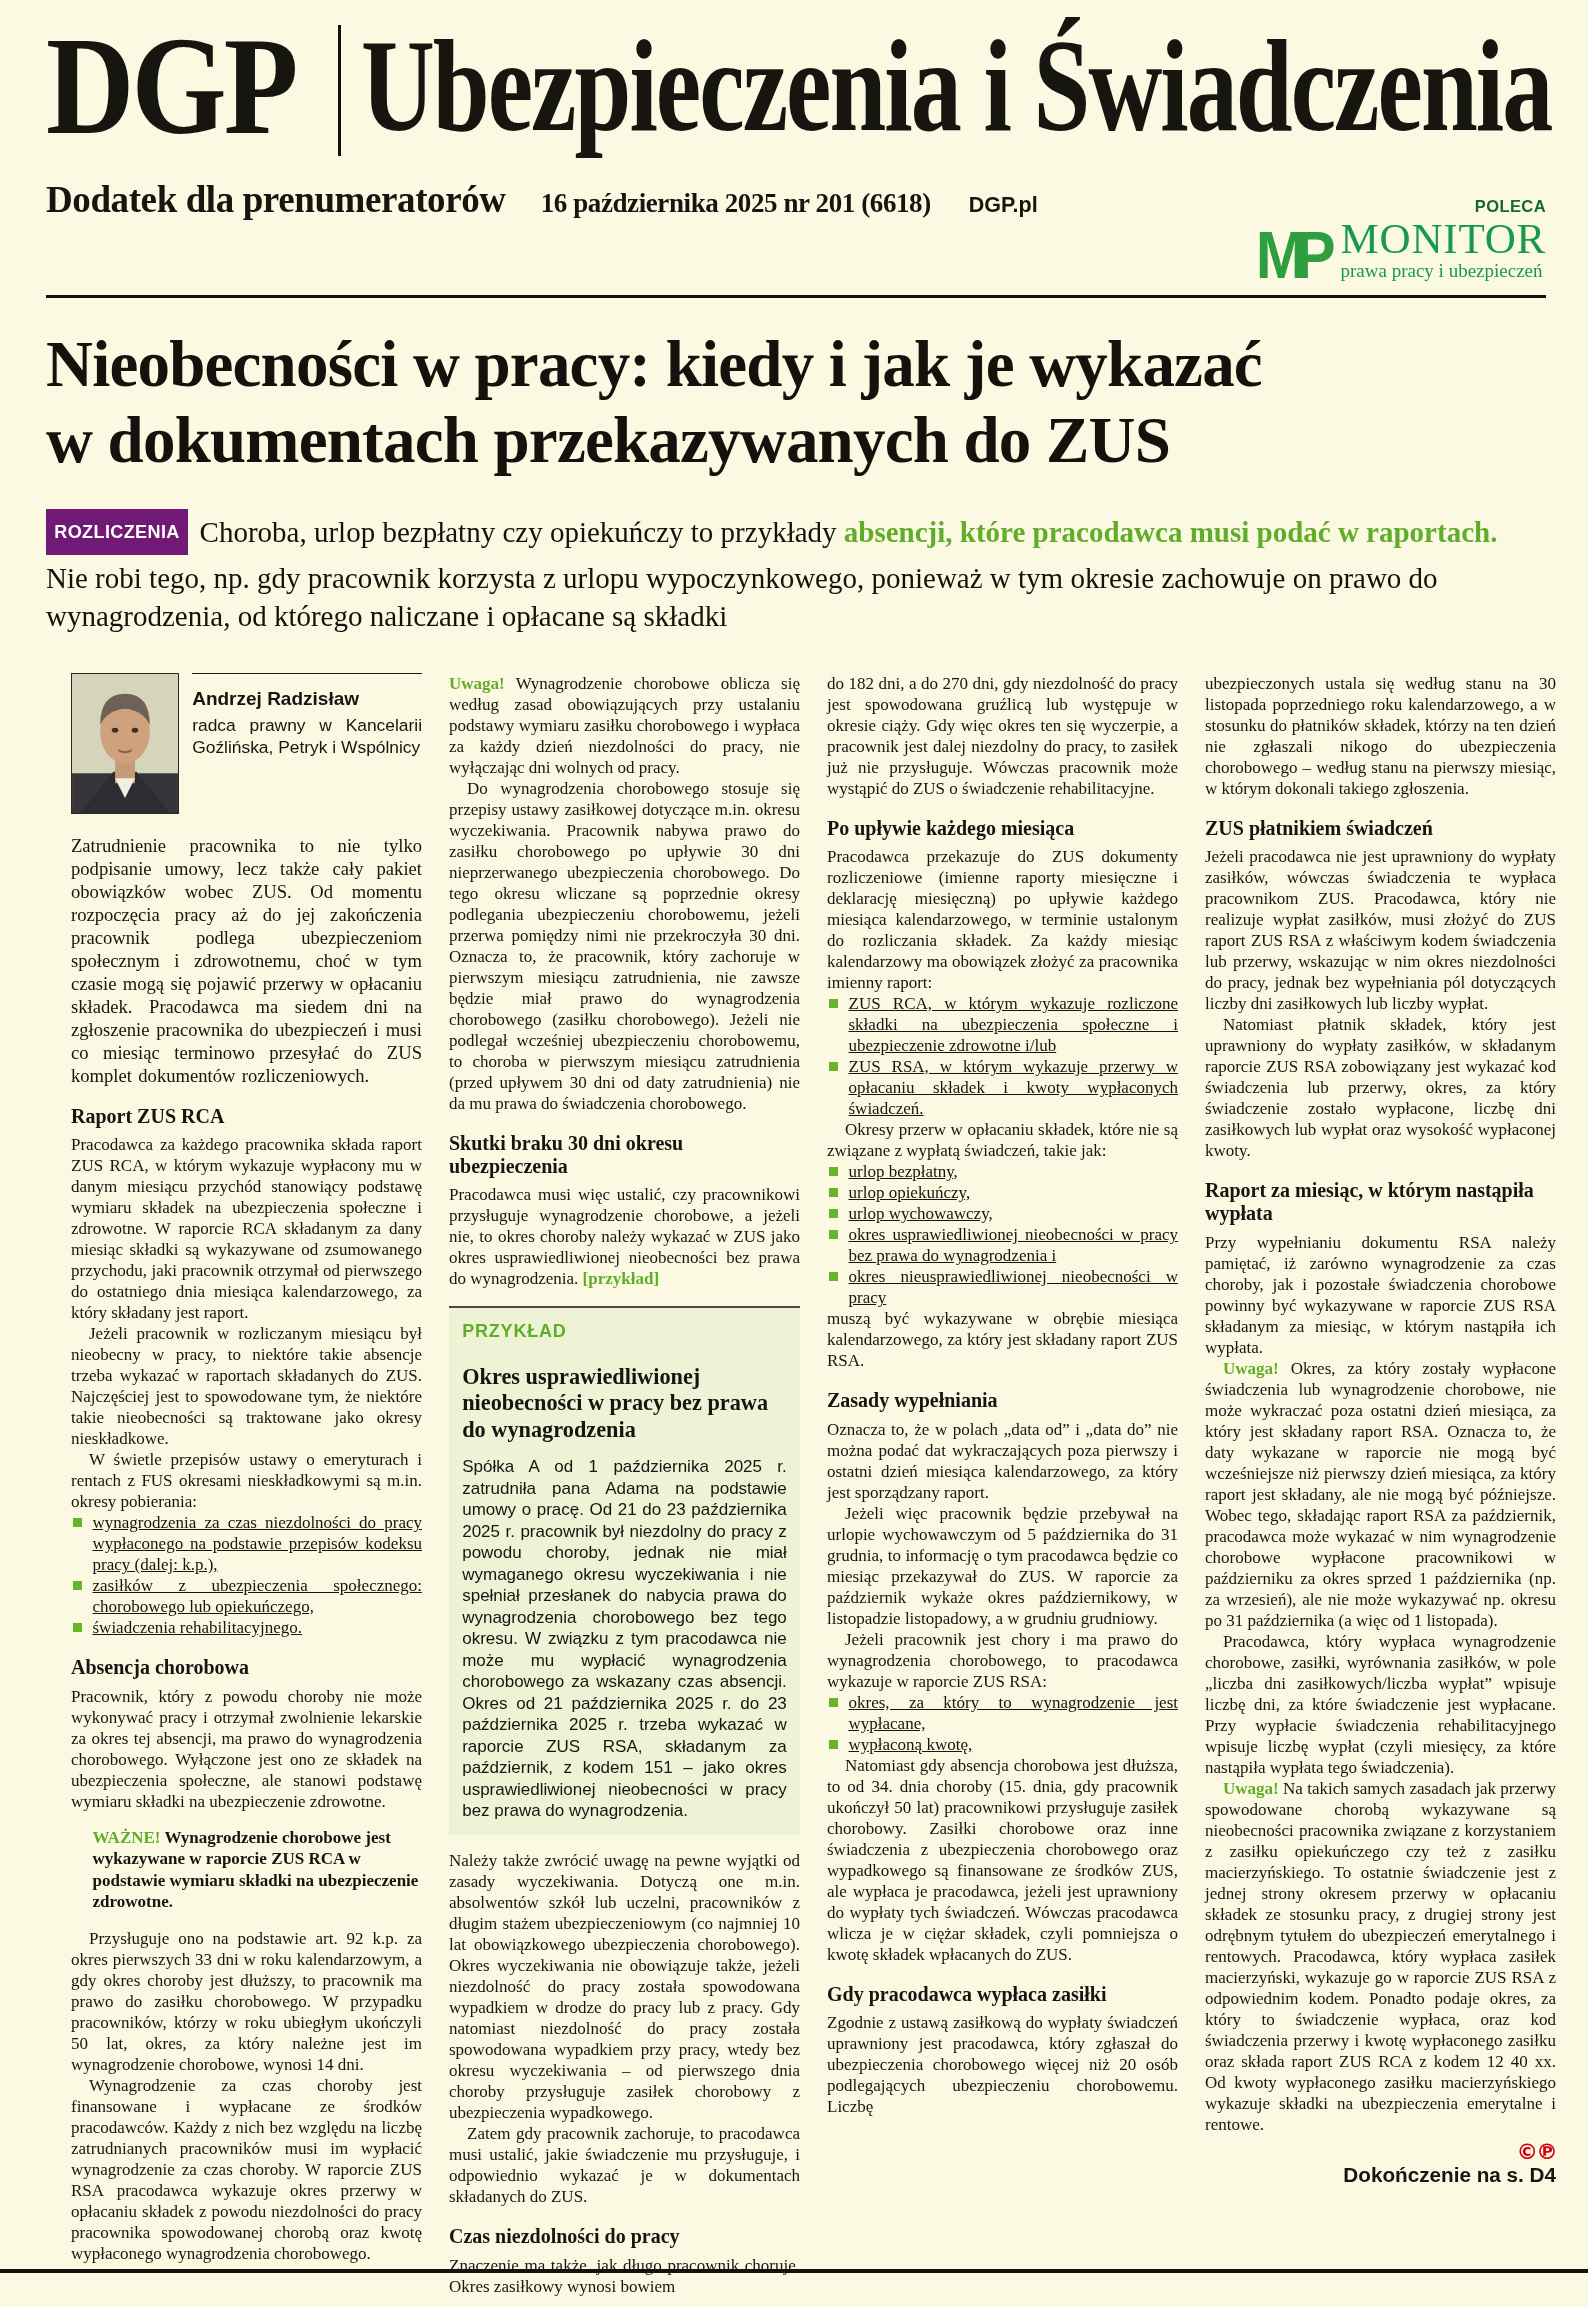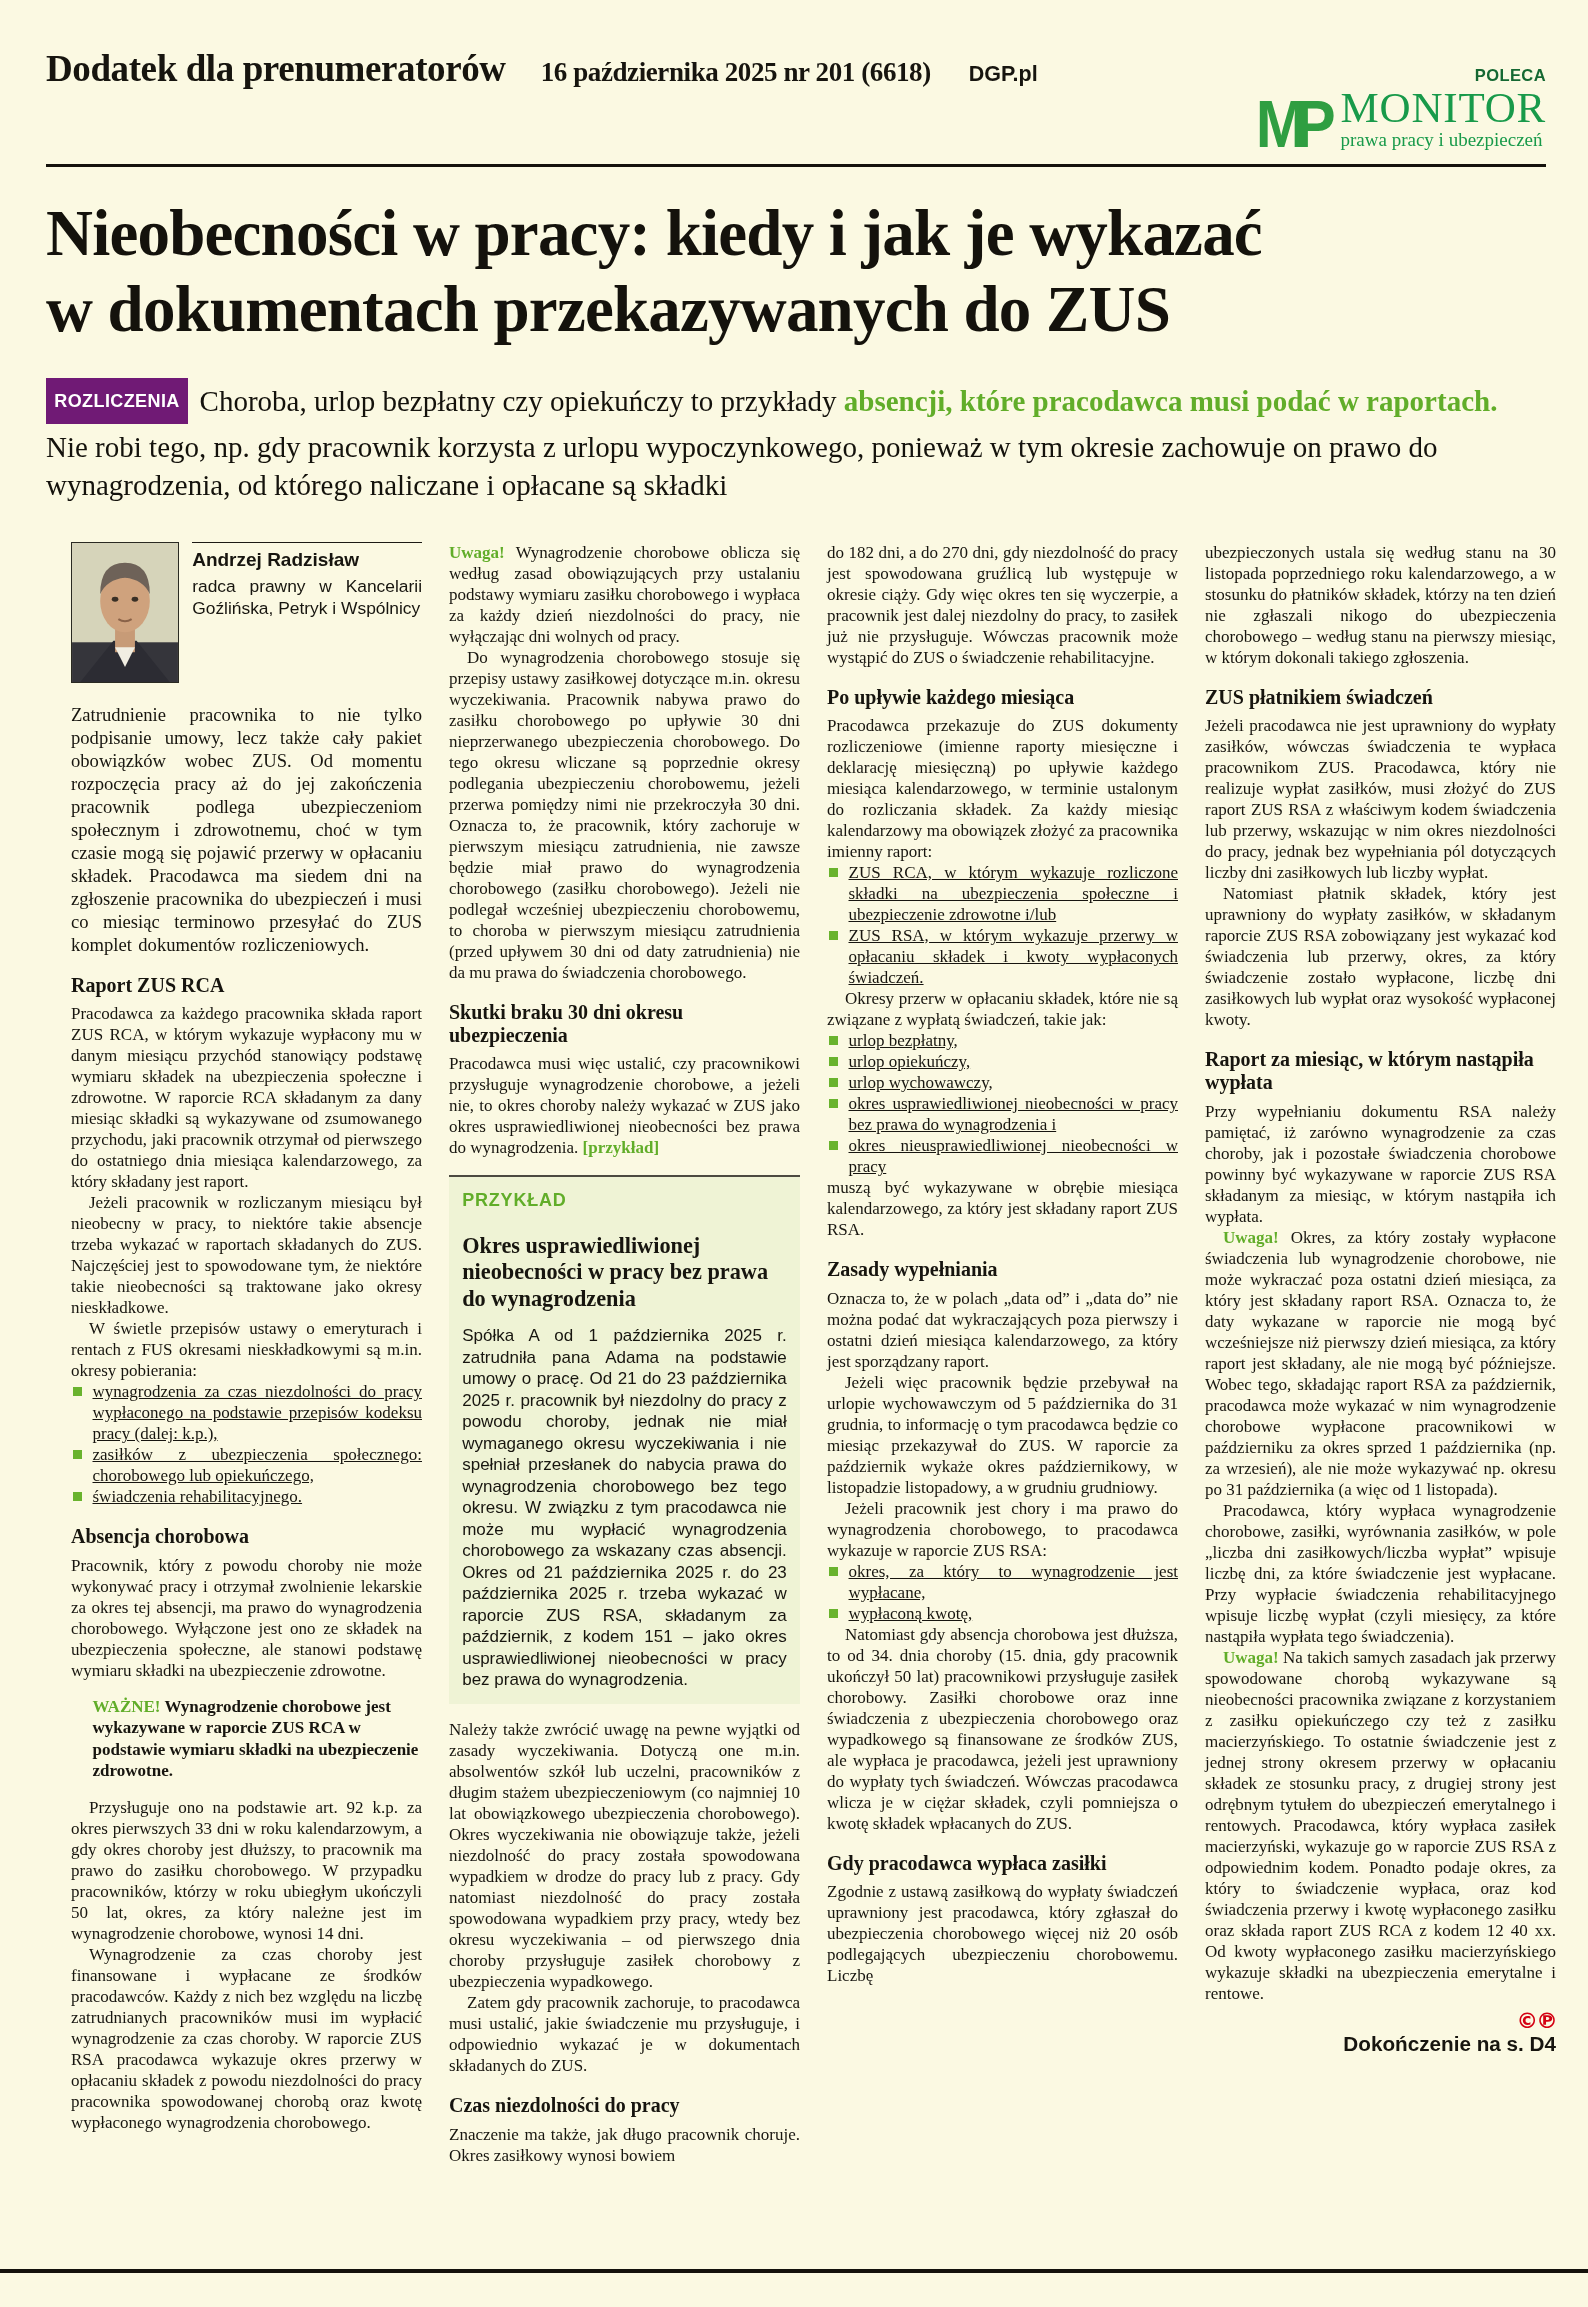--- a/index.html
+++ b/index.html
@@ -49,21 +49,21 @@
   .green-bold{color:#61ad29; font-weight:bold;}
   
   .cols{display:flex; gap:27px; padding:38px 33px 0 71px;}
   .col{flex:0 0 351px; width:351px; font-size:17px; line-height:21px; text-align:justify;}
   .col p{margin:0;}
   p.ind{text-indent:18px;}
   .subhead{font-weight:bold; font-size:20px; line-height:23px; margin:18px 0 6.6px; text-align:left;}
   
   .author-box{display:flex; margin-bottom:20px;}
   .author-photo{flex:0 0 106px; width:106px; height:139px; border:1.7px solid #2a2a22; background:#d9d9c2; overflow:hidden;}
-  .author-info{flex:1; margin-left:13.2px; border-top:1.7px solid #1c1a14; padding-top:5px;}
+  .author-info{flex:1; margin-left:13.2px; border-top:1.7px solid #1c1a14; padding-top:13px;}
   .author-name{font-family:"Liberation Sans", sans-serif; font-weight:bold; font-size:19px; line-height:23px;}
   .author-role{font-family:"Liberation Sans", sans-serif; font-size:17.4px; line-height:22.3px; margin-top:4px;}
   .intro{font-size:18.6px; line-height:23px; word-spacing:1.7px;}
   
   ul.bullets{list-style:none; margin:0; padding:0;text-decoration:underline;}
   ul.bullets li{position:relative; padding-left:21.5px; margin:0;}
   ul.bullets li .sq{position:absolute; left:1.7px; top:5.8px; width:9px; height:9px; background:#69b32d;}
   
   .important{font-weight:bold; margin:15px 0 15px 21.5px; text-align:left; line-height:21.5px;}
   
@@ -76,20 +76,25 @@
   .copy-marks{color:#d40012; font-weight:bold; font-size:21.5px; font-family:"DejaVu Sans", sans-serif; letter-spacing:-1.7px;}
   .continuation{font-family:"Liberation Sans", sans-serif; font-weight:bold; font-size:20.7px; margin-top:1.7px;}
   .bottom-rule{position:absolute; left:0; right:0; top:2269px; height:4.1px; background:#14120c;}
 </style>
 </head>
 <body>
 
 <div class="page">
 
   <div class="header">
+    <div class="masthead">
+      <div class="brand">DGP</div>
+      <div class="mast-divider"></div>
+      <div class="section-title">Ubezpieczenia i Świadczenia</div>
+    </div>
     <div class="dateline">
       <span class="dateline-left">Dodatek dla prenumeratorów</span>
       <span class="dateline-date">16 października 2025 nr 201 (6618)</span>
       <span class="dateline-site">DGP.pl</span>
       <div class="poleca-block">
         <div class="poleca">POLECA</div>
         <div class="monitor-row">
           <span class="mp-logo">MP</span>
           <span class="monitor-text">
             <div class="monitor-name">MONITOR</div>

